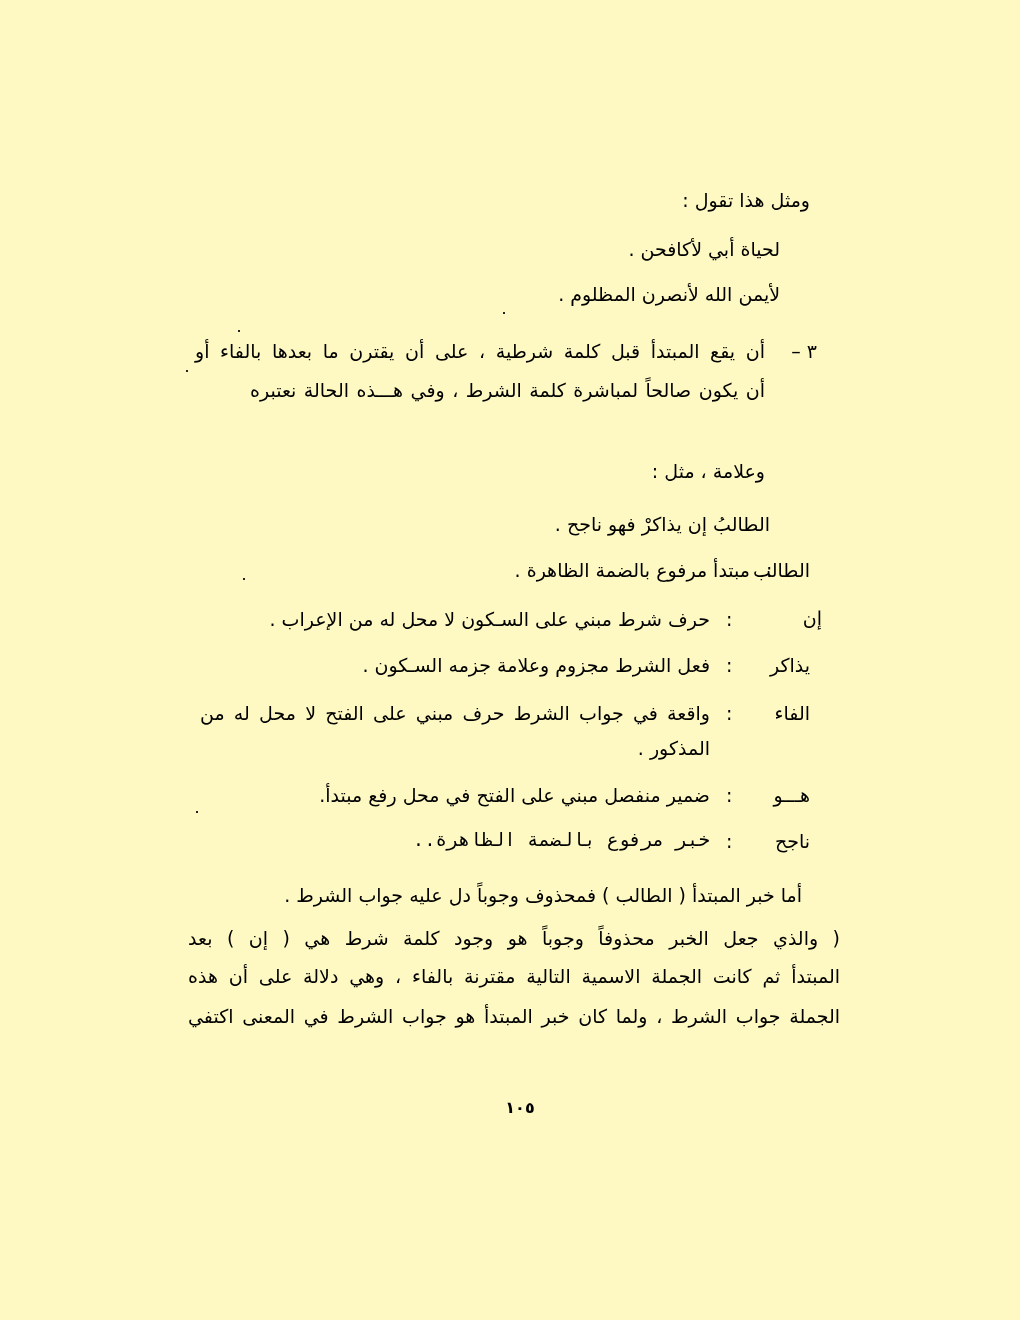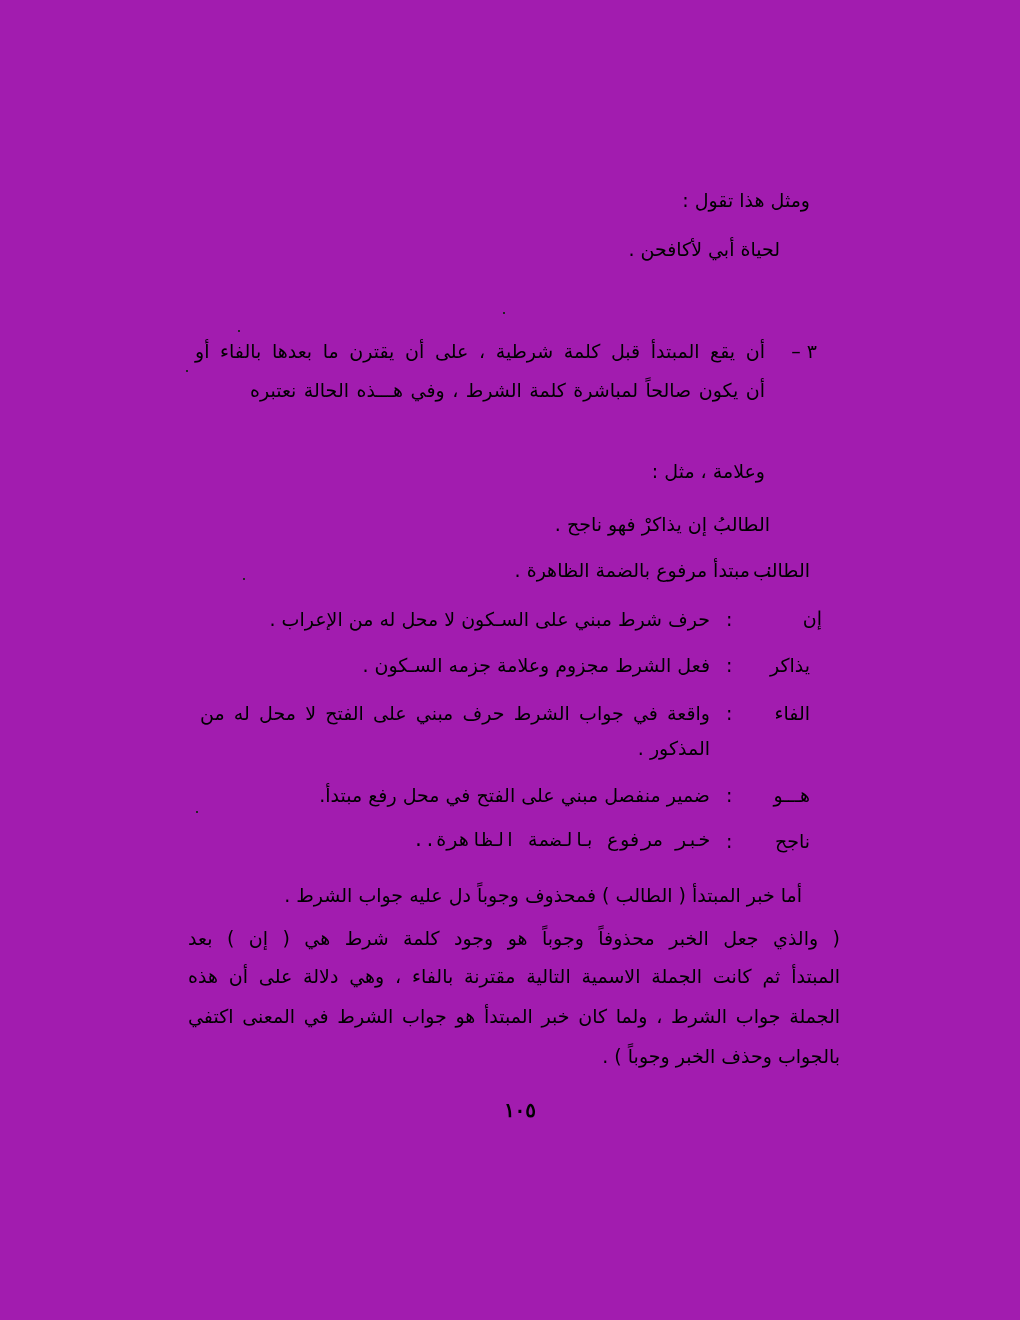--- a/index.html
+++ b/index.html
@@ -12,21 +12,21 @@
       height: 1320px;
       position: relative;
       overflow: hidden;
       font-family: "DejaVu Sans", sans-serif;
       color: #000000;
     }
     .page {
       position: absolute;
       left: 0; top: 0;
       width: 1020px; height: 1320px;
-      background: #a21caf;
+      background: #fef9c3;
     }
     .line {
       position: absolute;
       direction: rtl;
       text-align: right;
       white-space: nowrap;
       font-size: 19px;
       line-height: 26px;
     }
     .justify {
@@ -46,37 +46,37 @@
       font-size: 19px;
       line-height: 26px;
     }
     .page-number {
       position: absolute;
       left: 490px;
       top: 1098px;
       width: 60px;
       text-align: center;
       direction: rtl;
-      font-size: 20px;
+      font-size: 16px;
       font-weight: bold;
-      font-family: Liberation Serif, serif;
     }
     .speck {
       position: absolute;
       width: 2px; height: 2px;
       background: #222;
     }
   </style>
 </head>
 <body>
 
 <div class="page">
 
   <div class="line" style="right:210px; top:187px;">ومثل هذا تقول :</div>
   <div class="line" style="right:240px; top:236px;">لحياة أبي لأكافحن .</div>
+  <div class="line" style="right:240px; top:281px;">لأيمن الله لأنصرن المظلوم .</div>
 
   <div class="line" style="right:203px; top:338px;">٣ –</div>
   <div class="line justify" style="right:255px; top:338px; width:570px;">أن يقع المبتدأ قبل كلمة شرطية ، على أن يقترن ما بعدها بالفاء أو</div>
   <div class="line justify" style="right:255px; top:377px; width:515px;">أن يكون صالحاً لمباشرة كلمة الشرط ، وفي هـــذه الحالة نعتبره</div>
   <div class="line" style="right:255px; top:458px;">وعلامة ، مثل :</div>
 
   <div class="line" style="right:250px; top:511px;">الطالبُ إن يذاكرْ فهو ناجح .</div>
 
   <div>
 
@@ -115,21 +115,20 @@
       <div class="label" style="right:210px; top:828px;">ناجح</div>
       <div class="colon" style="left:726px; top:828px;">:</div>
       <div class="line" style="right:310px; top:828px;font-family:Liberation Mono, monospace;">خبر مرفوع بالضمة الظاهرة..</div>
     </div>
   </div>
 
   <div class="line" style="right:218px; top:882px;">أما خبر المبتدأ ( الطالب ) فمحذوف وجوباً دل عليه جواب الشرط .</div>
   <div class="line justify" style="right:180px; top:925px; width:652px;">( والذي جعل الخبر محذوفاً وجوباً هو وجود كلمة شرط هي ( إن ) بعد</div>
   <div class="line justify" style="right:180px; top:963px; width:652px;">المبتدأ ثم كانت الجملة الاسمية التالية مقترنة بالفاء ، وهي دلالة على أن هذه</div>
   <div class="line justify" style="right:180px; top:1003px; width:652px;">الجملة جواب الشرط ، ولما كان خبر المبتدأ هو جواب الشرط في المعنى اكتفي</div>
-  <div class="line" style="right:180px; top:1043px;">بالجواب وحذف الخبر وجوباً ) .</div>
 
   <div class="page-number">١٠٥</div>
 
   <div class="speck" style="left:186px; top:370px;"></div>
   <div class="speck" style="left:238px; top:330px;"></div>
   <div class="speck" style="left:503px; top:312px;"></div>
   <div class="speck" style="left:243px; top:578px;"></div>
   <div class="speck" style="left:196px; top:811px;"></div>
 </div>
 

